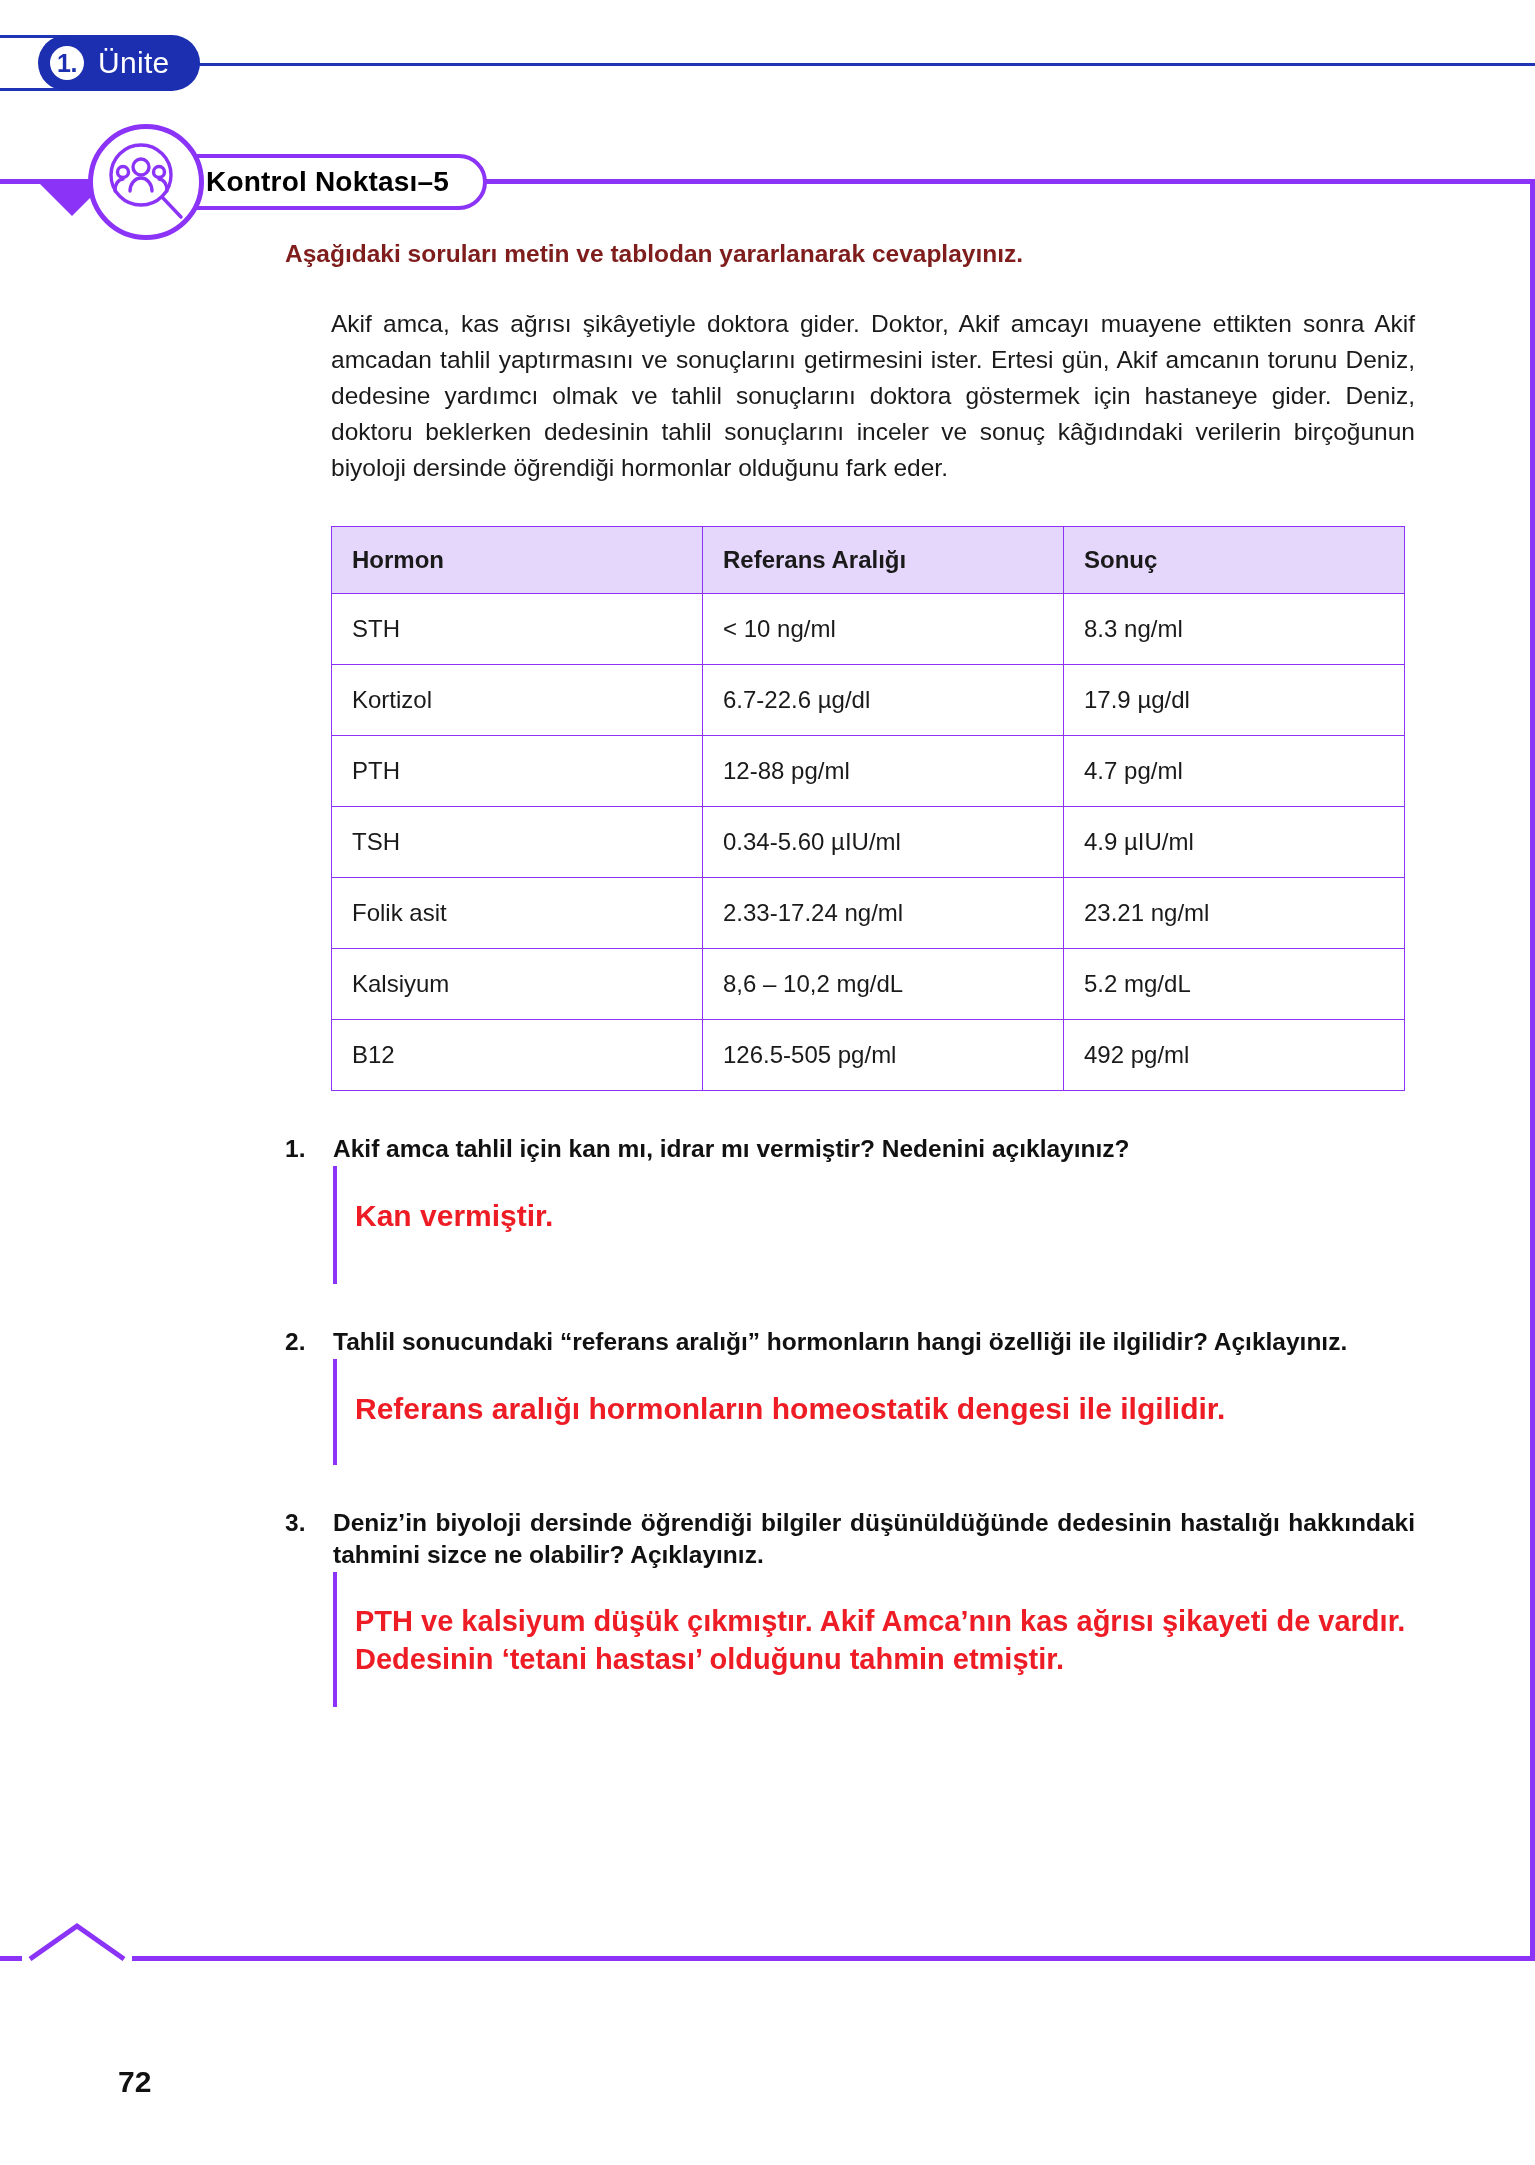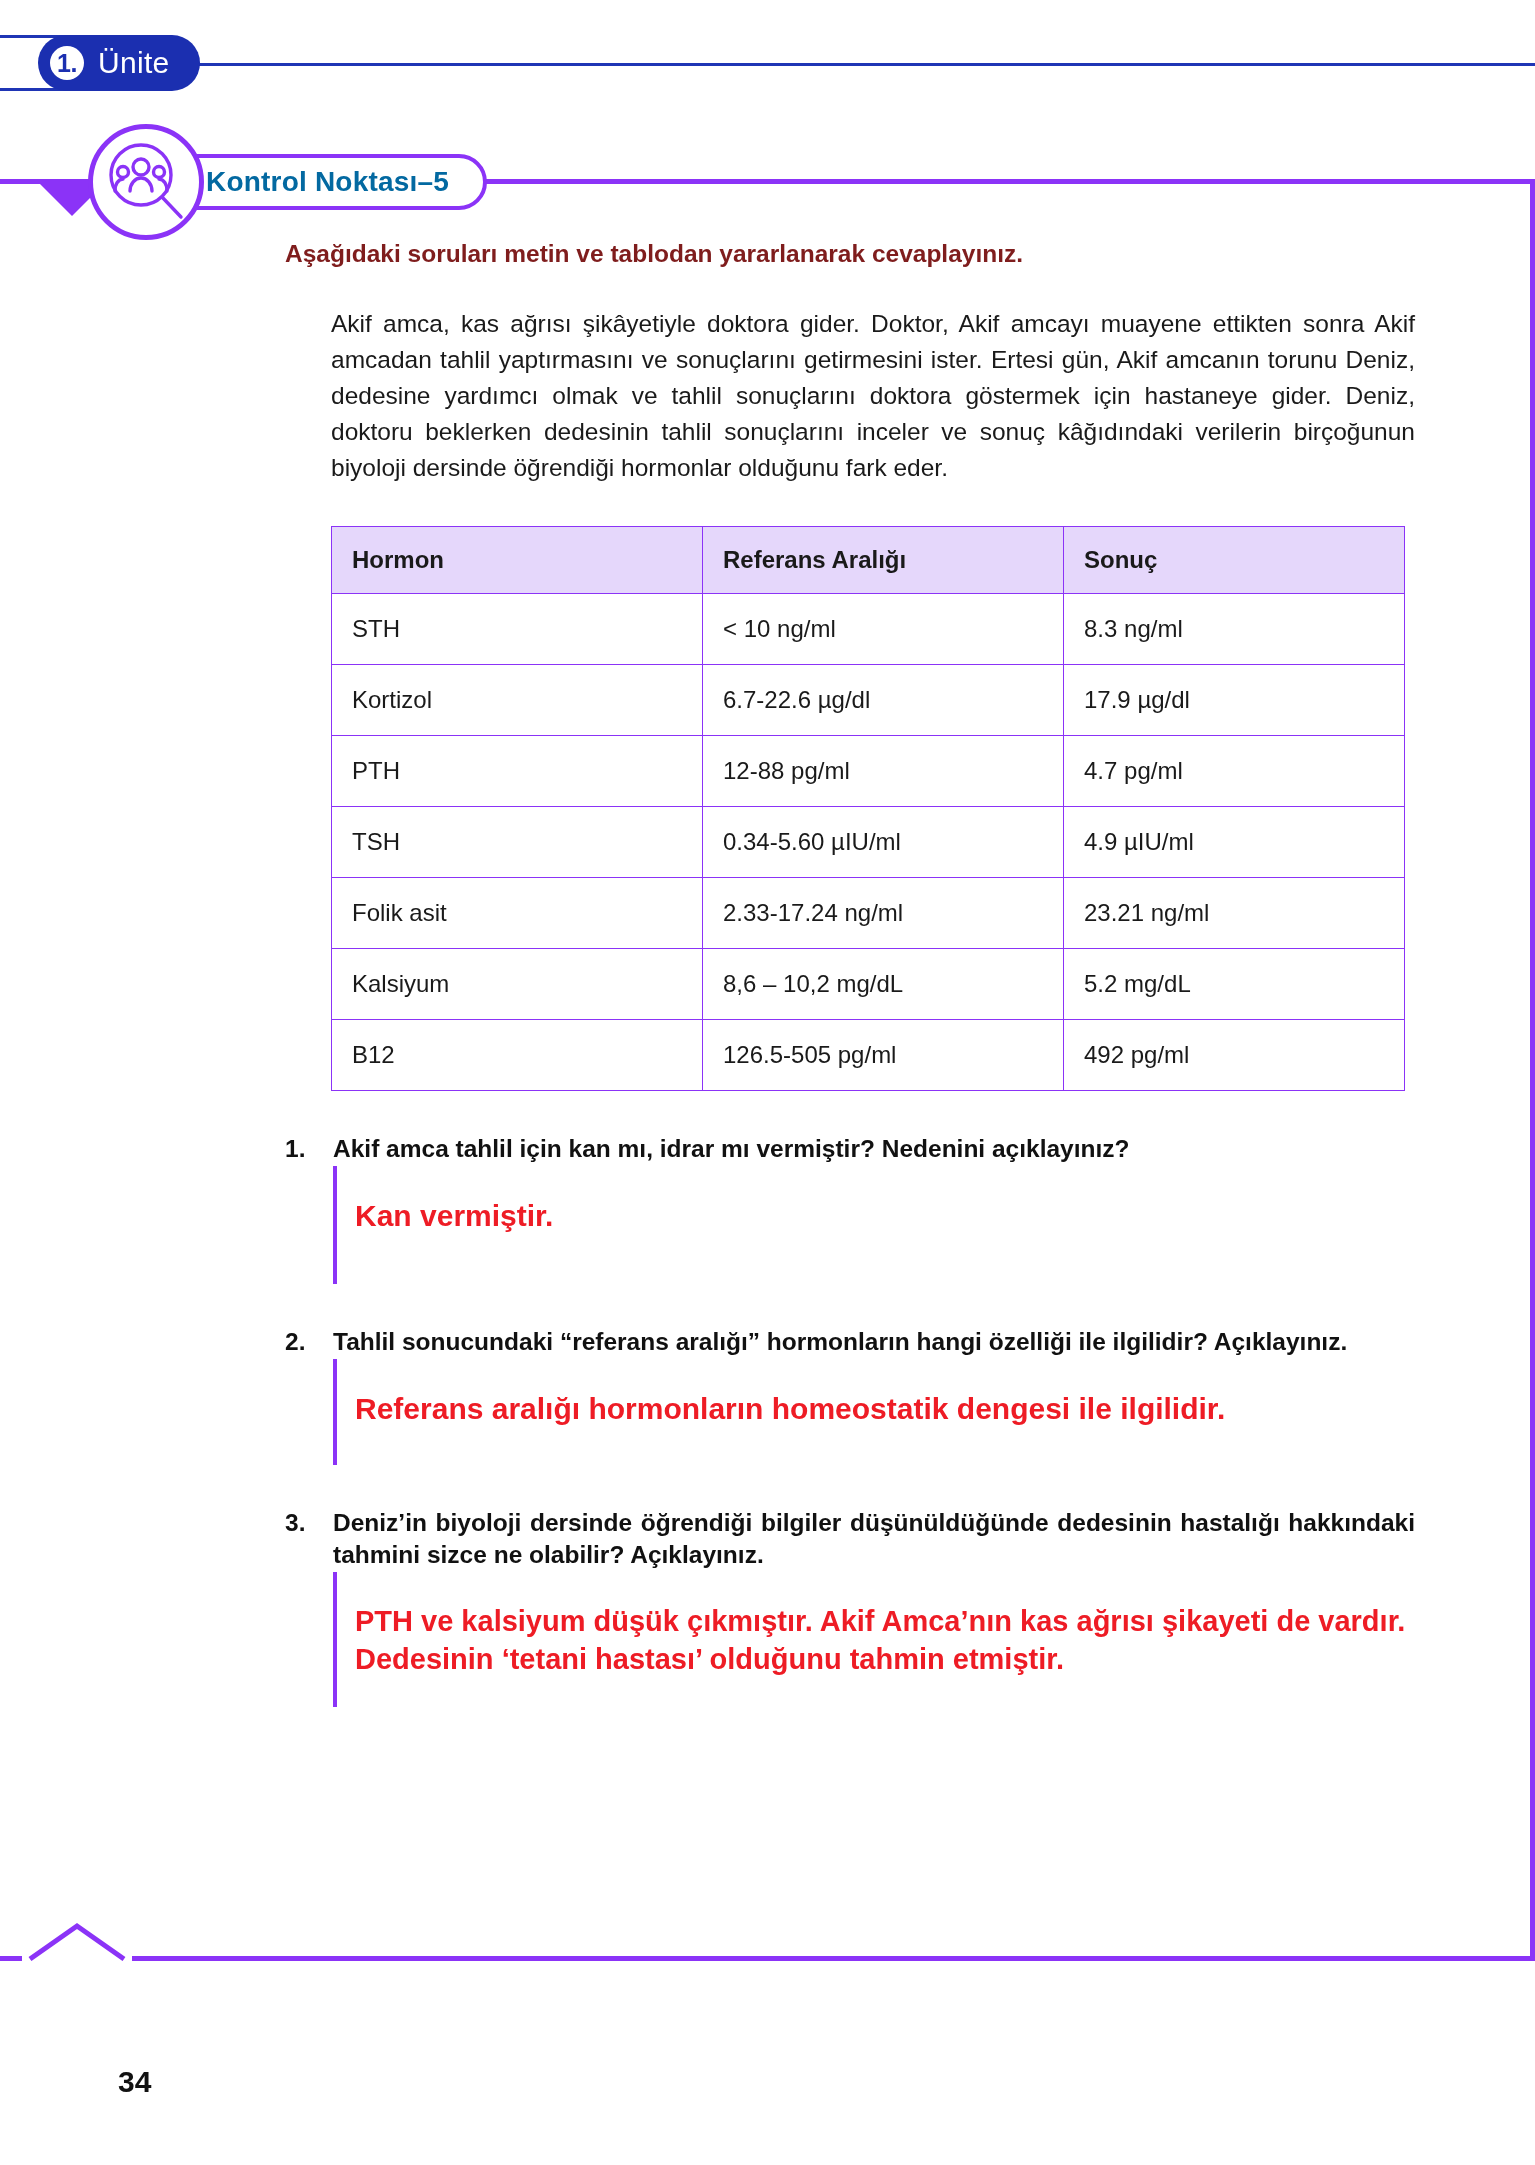--- a/index.html
+++ b/index.html
@@ -122,21 +122,21 @@
     border-radius: 30px;
     background: #ffffff;
     display: flex;
     align-items: center;
     box-sizing: border-box;
     z-index: 3;
   }
   .kn-pill-label {
     font-size: 28px;
     font-weight: bold;
-    color: #0369a1;
+    color: #000000;
     letter-spacing: .2px;
     white-space: nowrap;
   }
 
   
   .right-rule {
     position: absolute;
     right: 0;
     top: 179px;
     width: 5px;
@@ -391,15 +391,15 @@
         <div class="qnum">3.</div>
         <div class="qtext justify">Deniz’in biyoloji dersinde öğrendiği bilgiler düşünüldüğünde dedesinin hastalığı hakkındaki tahmini sizce ne olabilir? Açıklayınız.</div>
       </div>
       <div class="answer-area a3">
         <p class="answer small">PTH ve kalsiyum düşük çıkmıştır. Akif Amca’nın kas ağrısı şikayeti de vardır. Dedesinin ‘tetani hastası’ olduğunu tahmin etmiştir.</p>
       </div>
     </div>
 
   </div>
 
-  <div class="page-num">34</div>
+  <div class="page-num">72</div>
 
 </div>
 
 </body></html>

